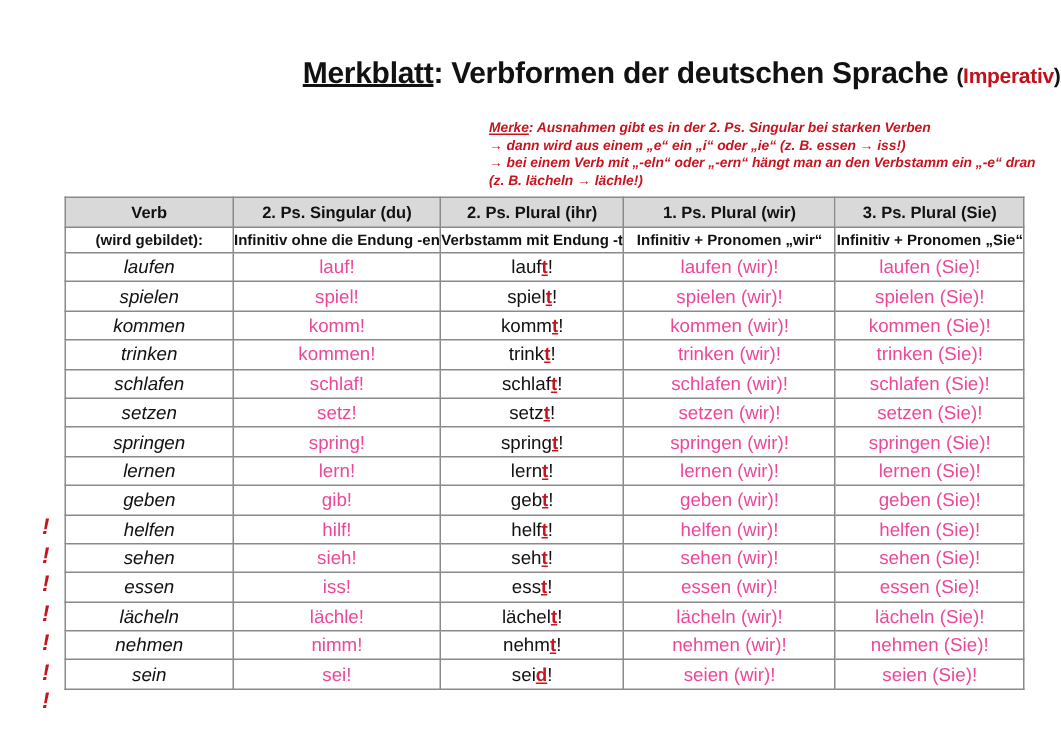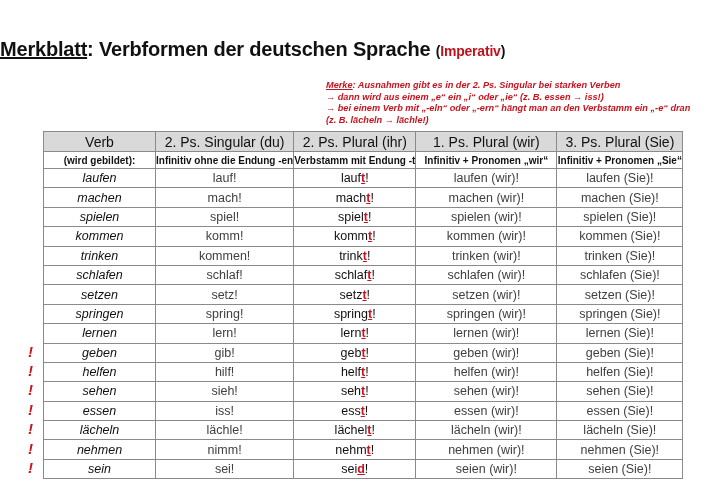--- a/index.html
+++ b/index.html
@@ -1,42 +1,42 @@
 <!DOCTYPE html>
 <html><head>
 <meta charset="utf-8">
 <style>
   html, body { margin: 0; padding: 0; }
   body {
     width: 707px; height: 500px; background: #ffffff; position: relative; overflow: hidden;
     font-family: "Liberation Sans", "DejaVu Sans", sans-serif; color: #111;
   }
   .title {
-    position: absolute; left: 0; width: 707px; top: 38px; text-align: left;
+    position: absolute; left: 0; width: 707px; top: 38px; text-align: right;
     font-weight: bold; font-size: 20px; letter-spacing: -0.2px; color: #111;
   }
   .title .u { text-decoration: underline; }
   .title .small { font-size: 14px; }
   .title .red { color: #c0121d; }
   .note {
     position: absolute; left: 326px; top: 80px; width: 380px;
     color: #c8141f; font-style: italic; font-weight: bold; font-size: 9.2px; line-height: 11.5px;
     white-space: nowrap;
   }
   .note .u { text-decoration: underline; margin-top: 14px; }
   table {
     position: absolute; left: 43px; top: 131px; border-collapse: collapse;
     font-size: 12.5px; table-layout: fixed;
   }
   td, th { border: 1px solid #8a8a8a; text-align: center; padding: 0; overflow: hidden; white-space: nowrap; }
-  th { background: #d9d9d9; font-weight: normal; font-size: 14px; height: 19px; }
+  th { background: #d9d9d9; font-weight: bold; font-size: 11px; height: 19px; }
   tr.sub td { font-weight: bold; font-size: 10px; height: 16px; }
   tr.row td { height: 18.4px; }
   td.verb { font-style: italic; color: #111; }
-  td.red { color: #404040; }
+  td.red { color: #ec4899; }
   td.ihr { color: #111; text-align: center; }
   .t { color: #c8141f; font-weight: bold; text-decoration: underline; }
   .excl {
     position: absolute; left: 28px; color: #c8141f; font-weight: bold; font-style: italic; font-size: 15px;
   }
 </style>
 </head>
 <body>
 
 <div class="title">
@@ -74,27 +74,20 @@
       <td>Verbstamm mit Endung -t</td>
       <td>Infinitiv + Pronomen „wir“</td>
       <td>Infinitiv + Pronomen „Sie“</td>
     </tr>
   <tr class="row">
         <td class="verb">laufen</td>
         <td class="red">lauf!</td>
         <td class="ihr"><span>lauf</span><span class="t">t</span><span>!</span></td>
         <td class="red">laufen (wir)!</td>
         <td class="red">laufen (Sie)!</td>
-      </tr>
-      <tr class="row">
-        <td class="verb">machen</td>
-        <td class="red">mach!</td>
-        <td class="ihr"><span>mach</span><span class="t">t</span><span>!</span></td>
-        <td class="red">machen (wir)!</td>
-        <td class="red">machen (Sie)!</td>
       </tr>
       <tr class="row">
         <td class="verb">spielen</td>
         <td class="red">spiel!</td>
         <td class="ihr"><span>spiel</span><span class="t">t</span><span>!</span></td>
         <td class="red">spielen (wir)!</td>
         <td class="red">spielen (Sie)!</td>
       </tr>
       <tr class="row">
         <td class="verb">kommen</td>

